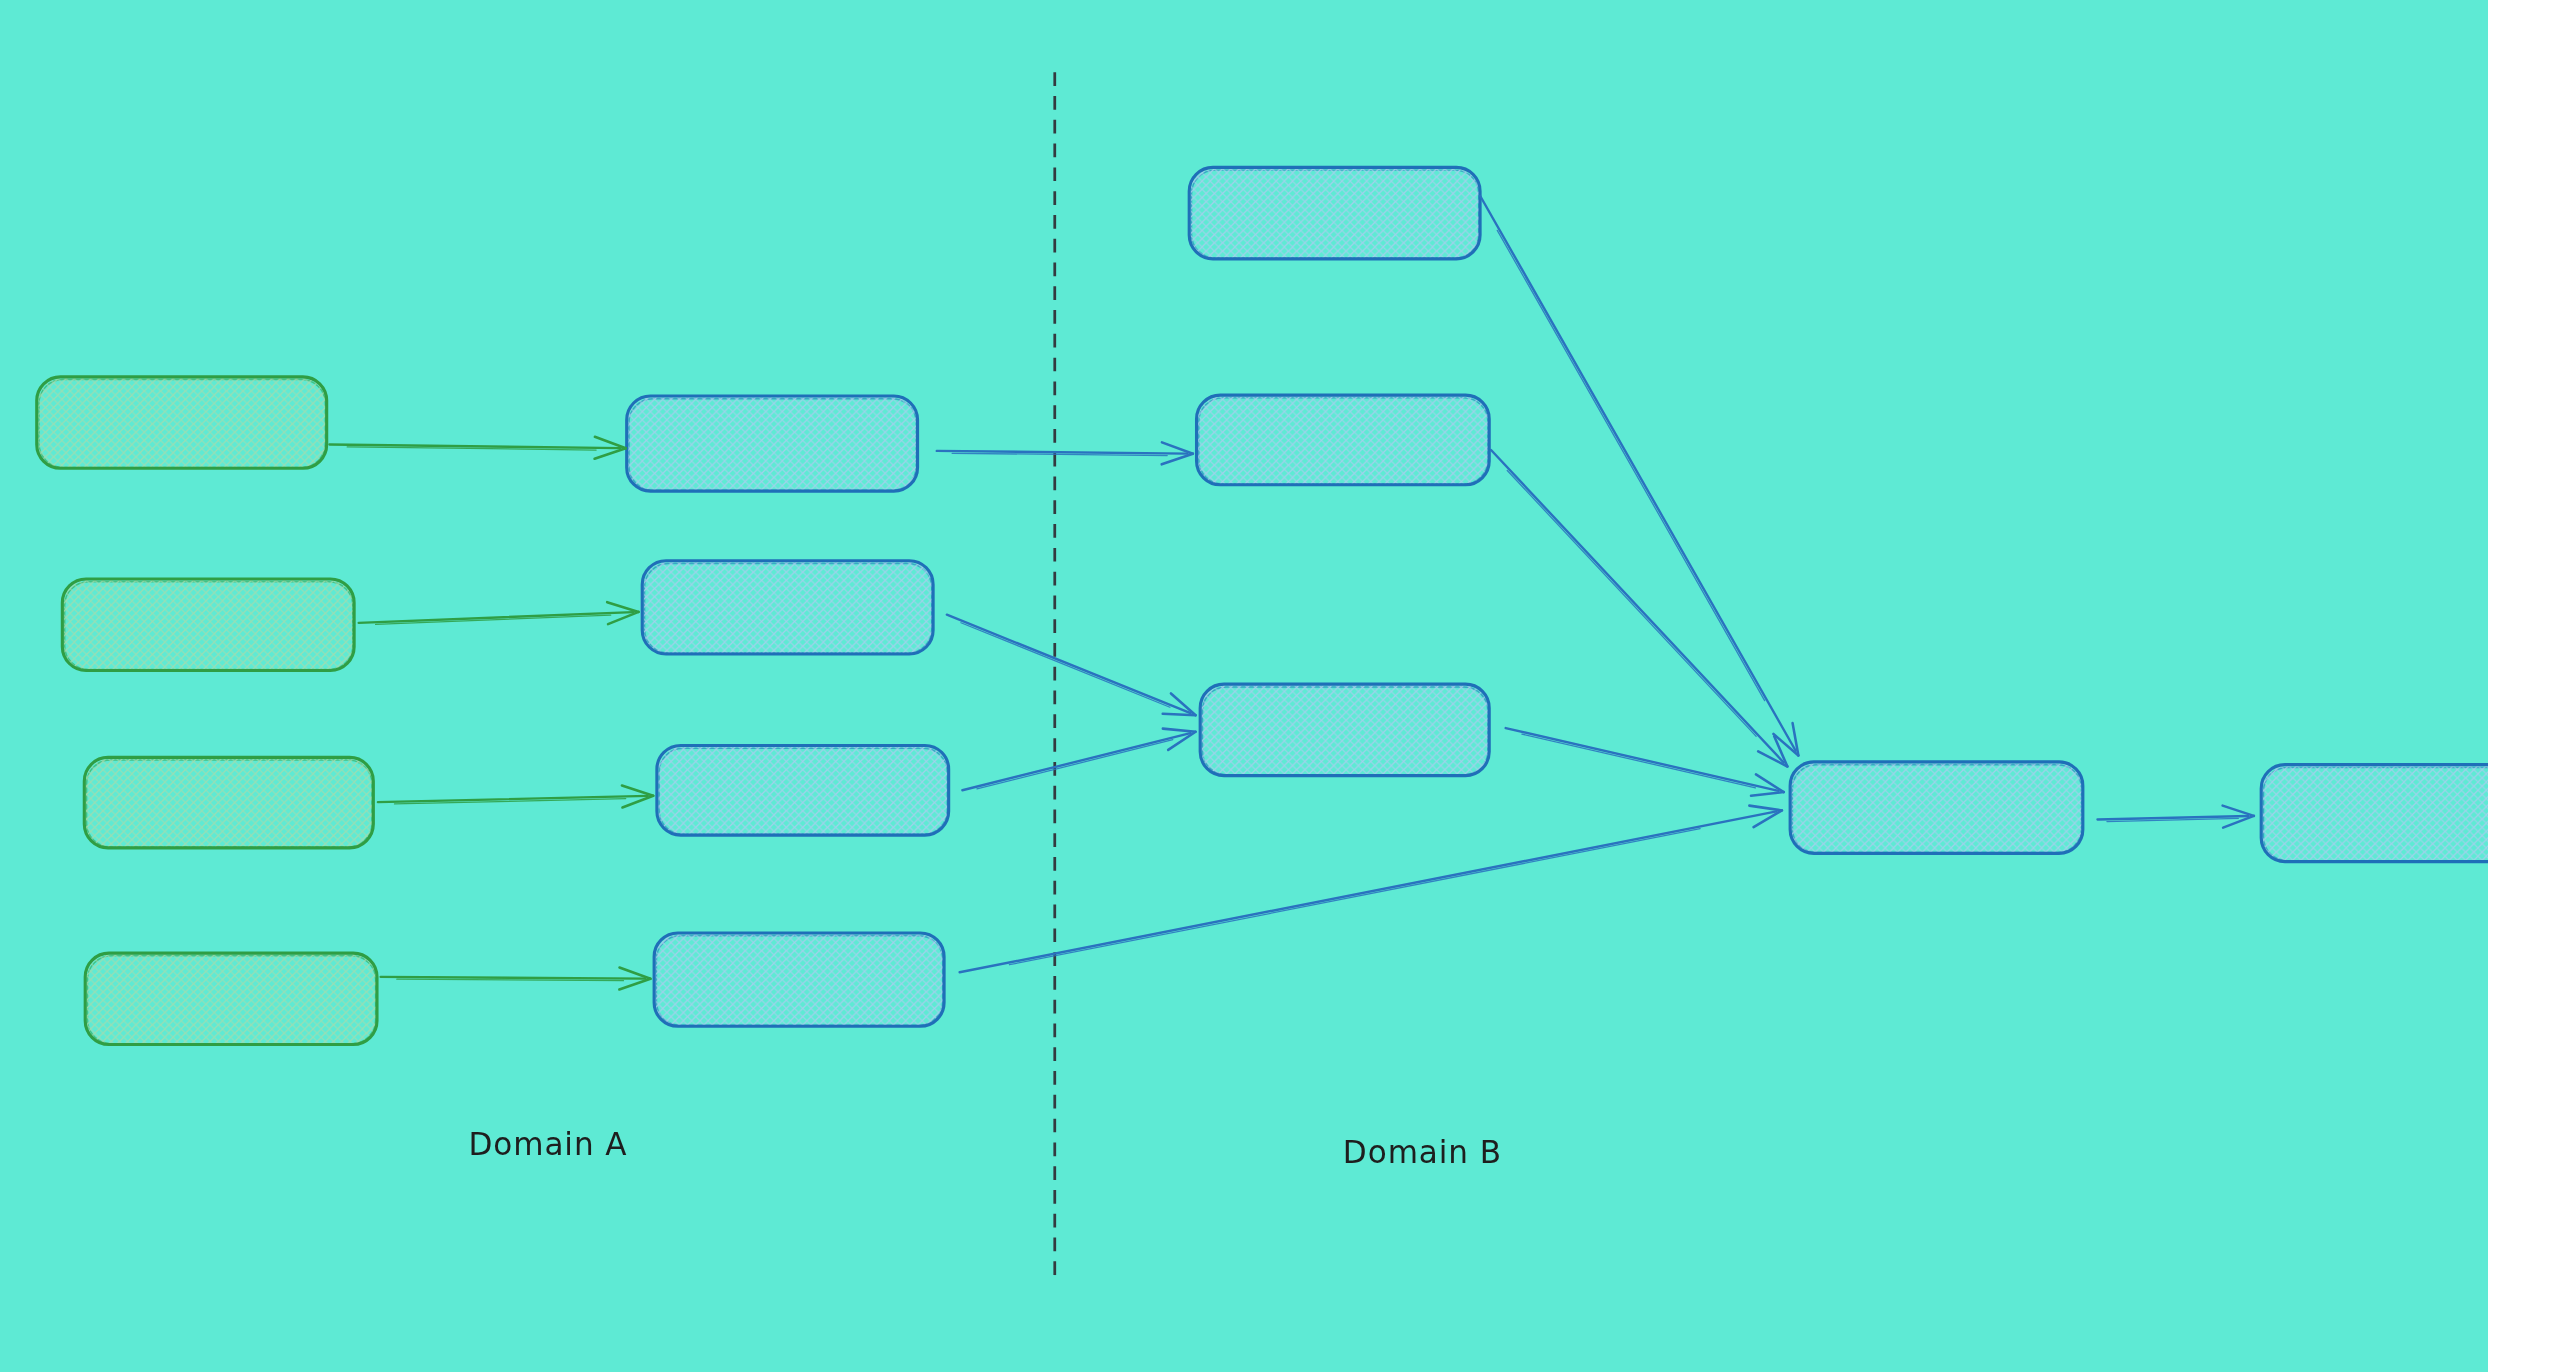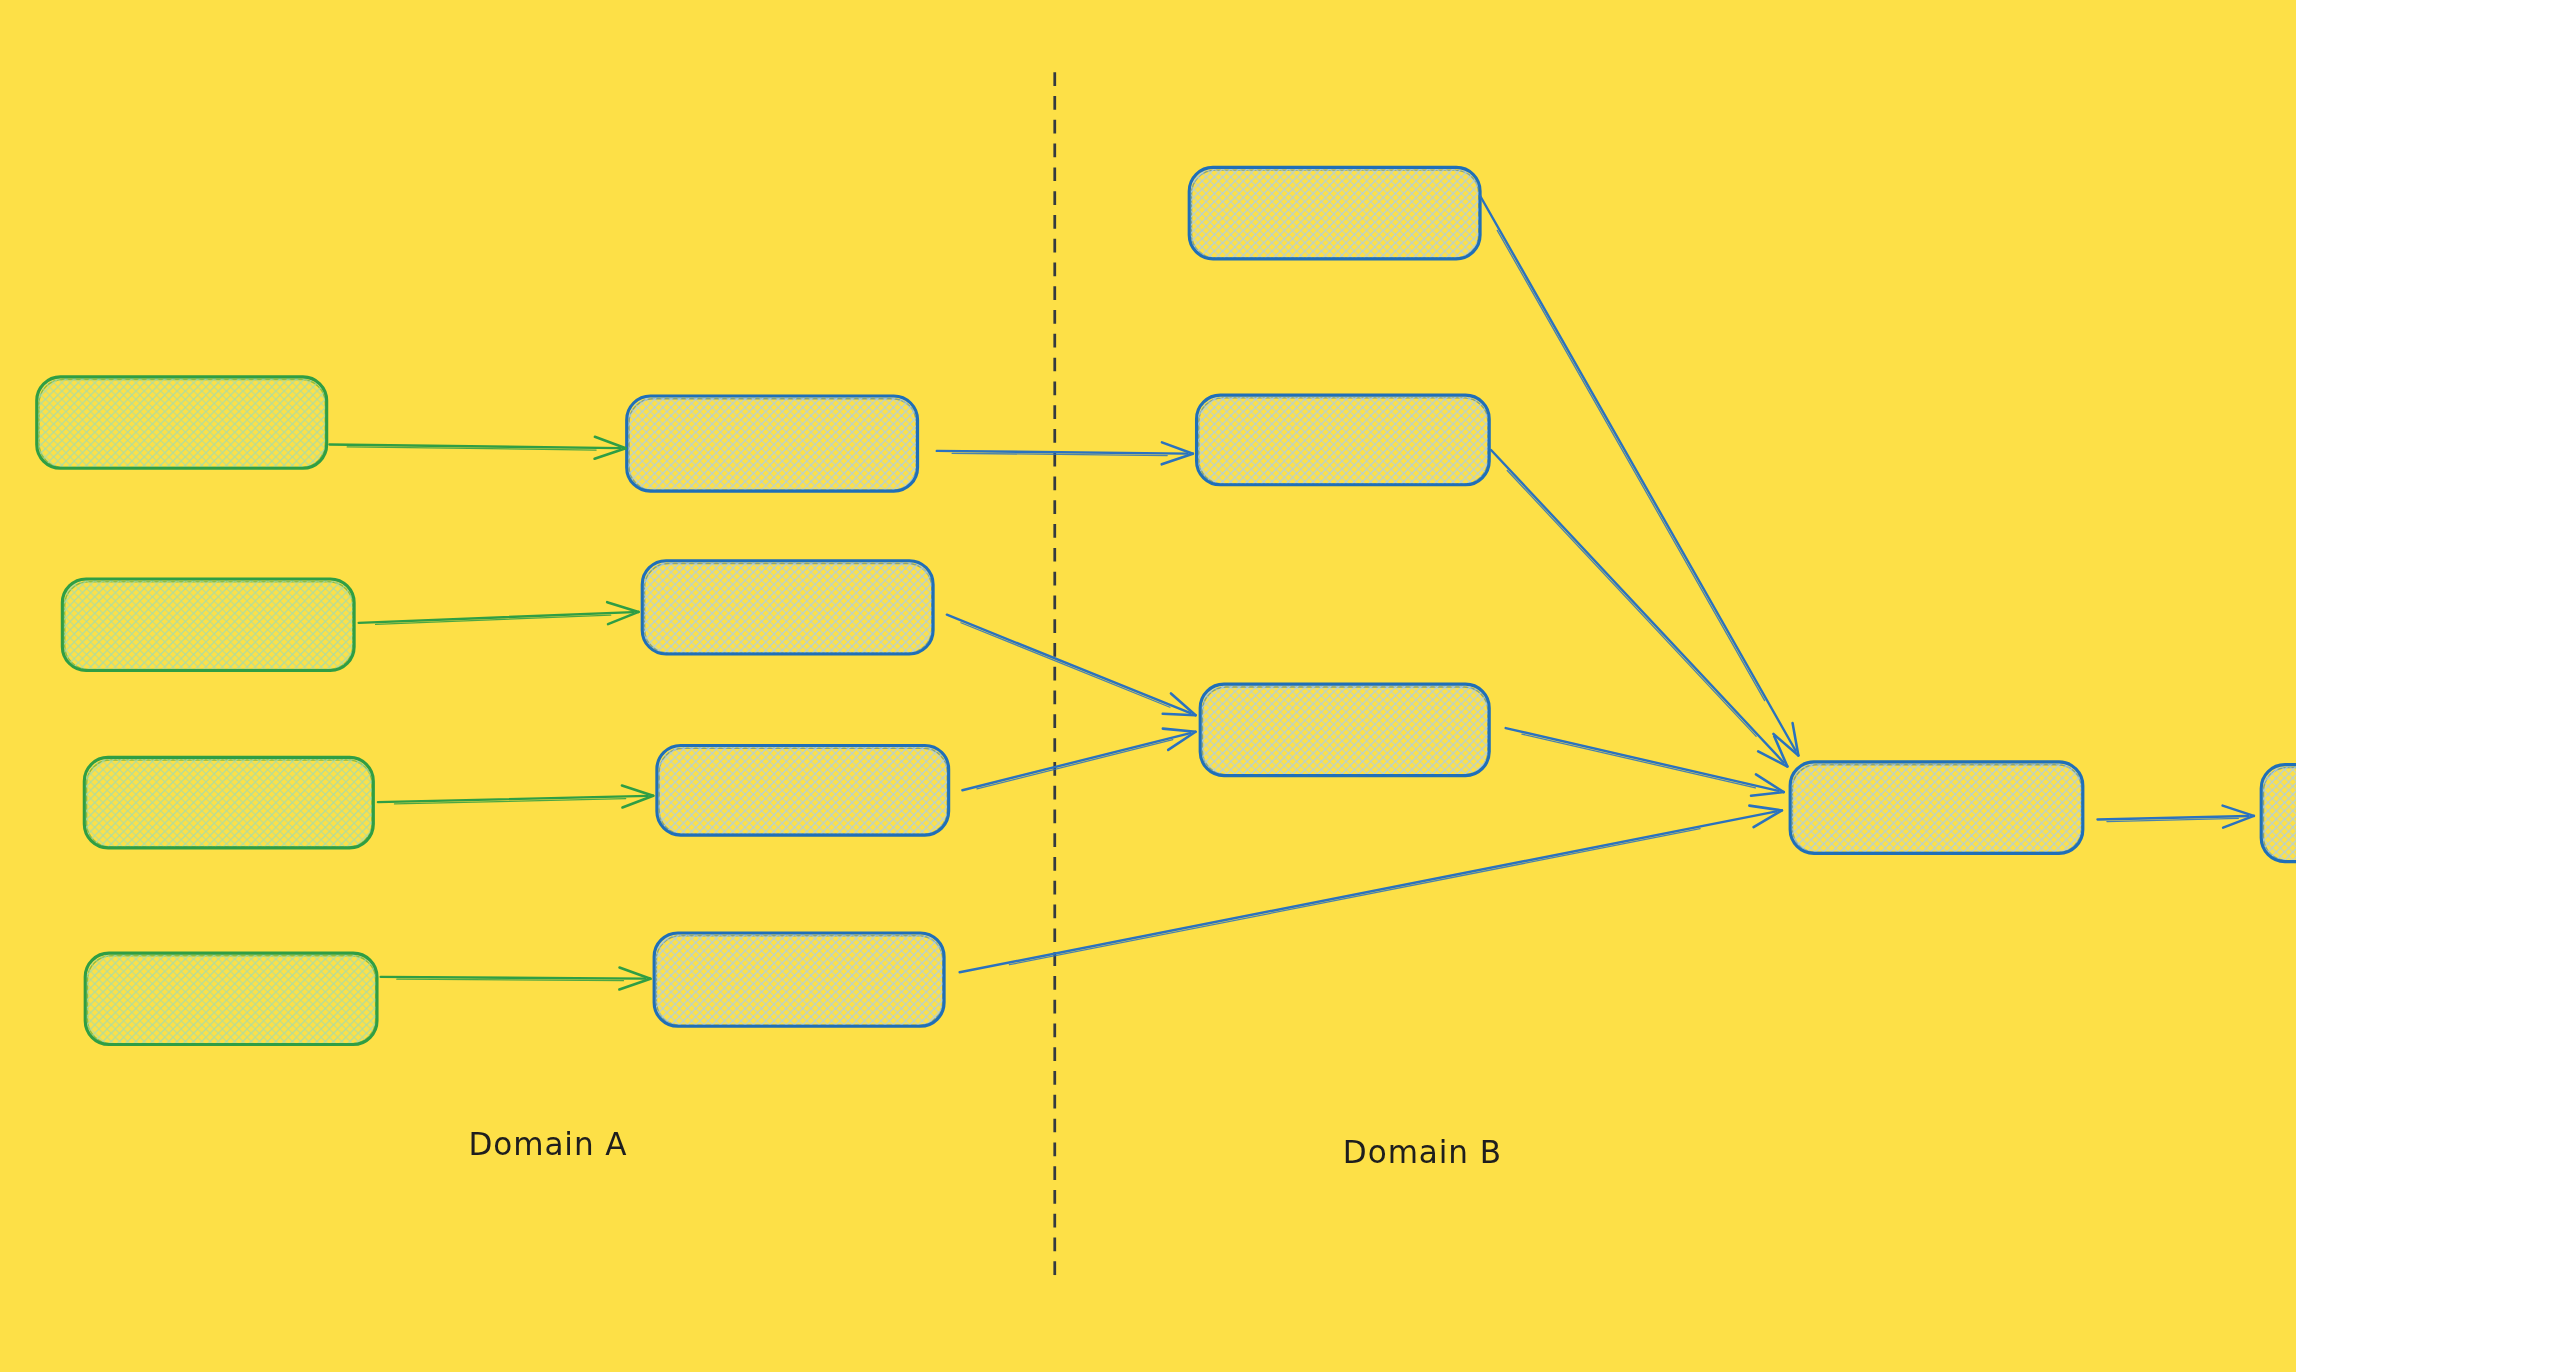--- a/index.html
+++ b/index.html
@@ -2,23 +2,23 @@
 <html style="font-size:14.6px"><head>
 <meta charset="utf-8">
 <style>
   html, body {
     margin: 0;
     padding: 0;
     background: #ffffff;
   }
   .stage {
     position: relative;
-    width: 2296px;
+    width: 2488px;
     height: 1372px;
-    background: #fde047;
+    background: #5eead4;
     overflow: hidden;
     font-family: "DejaVu Sans", "Liberation Sans", sans-serif;
   }
   svg text {
     font-family: "DejaVu Sans", "Liberation Sans", sans-serif;
     letter-spacing: 1px;
   }
 </style>
 </head>
 <body>

